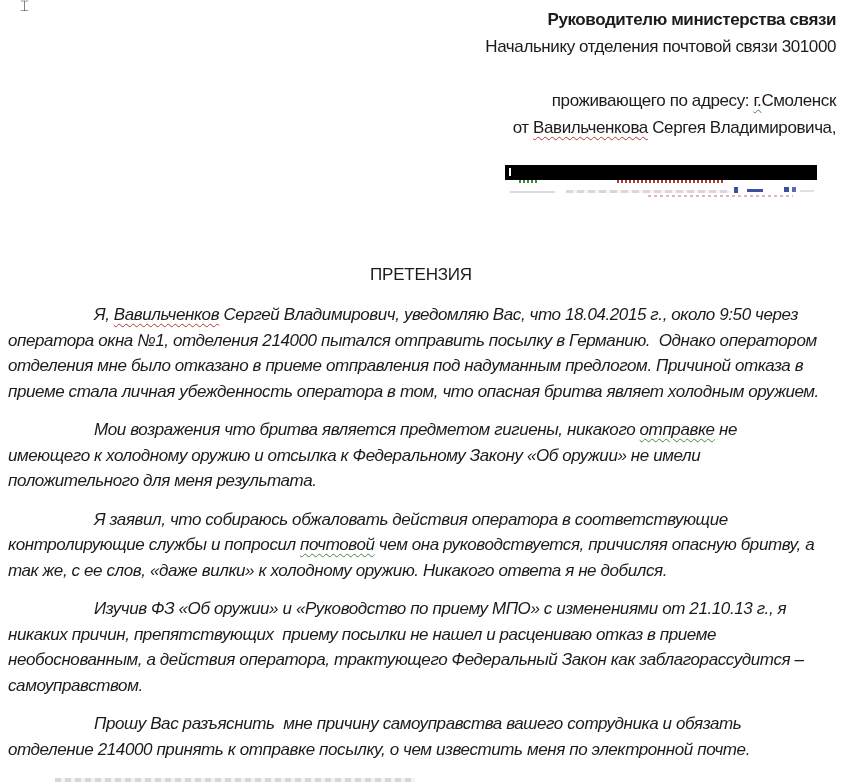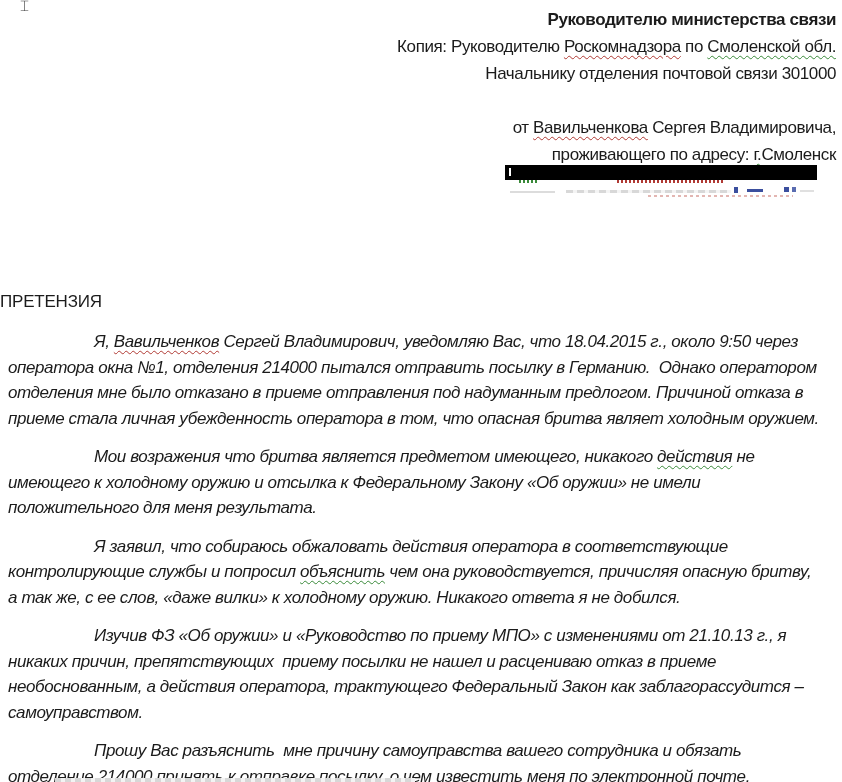--- a/index.html
+++ b/index.html
@@ -49,21 +49,21 @@
   .frag-blue1 { left:734px; top:187px; width:4px; height:6px; background:#3b4f9e; }
   .frag-blue2 { left:747px; top:189px; width:16px; height:3px; background:#3b4f9e; }
   .frag-blue3 { left:784px; top:187px; width:5px; height:5px; background:#3b4f9e; }
   .frag-blue4 { left:792px; top:187px; width:4px; height:5px; background:#5a6cb0; }
   .frag-pink { left:648px; top:195px; width:145px; height:2px;
     background:repeating-linear-gradient(90deg,#e3b6b2 0 3px,transparent 3px 6px); }
   
   .pre-title-space { height:93px; }
   .redaction-space { height:28px; }
   
-  .title { text-align:left; line-height:26px; margin:0 0 14px 0; letter-spacing:-0.2px; }
+  .title { text-align:center; line-height:26px; margin:0 0 14px 0; letter-spacing:-0.2px; }
   
   .bodytext { padding:0 22px 0 8px; }
   .para {
     margin:0 0 13px 0;
     line-height:25.5px;
     text-indent:86px;
     white-space:pre-wrap;
     font-style:italic;
   }
   
@@ -80,25 +80,24 @@
 </style>
 </head>
 <body>
 
 <div class="page">
 
   <span class="ibeam">⌶</span>
 
   <div class="header">
     <div class="hline bold">Руководителю министерства связи</div>
-    <div class="hline"><span>Копия: Руководителю </span><span class="sq-red">Роскомнадзора</span><span> по </span><span class="sq-green">Смоленской обл.</span></div>
     <div class="hline">Начальнику отделения почтовой связи 301000</div>
     <div class="hgap"></div>
+    <div class="hline"><span>проживающего по адресу: </span><span class="sq-green">г.</span><span>Смоленск</span></div>
     <div class="hline"><span>от </span><span class="sq-red">Вавильченкова</span><span> Сергея Владимировича,</span></div>
-    <div class="hline"><span>проживающего по адресу: </span><span class="sq-green">г.</span><span>Смоленск</span></div>
   </div>
 
   <div class="redaction-bar"></div>
   <div class="redaction-tick"></div>
   <div class="frag frag-sq-green"></div>
   <div class="frag frag-sq-red"></div>
   <div class="frag frag-gray1"></div>
   <div class="frag frag-gray2"></div>
   <div class="frag frag-gray3"></div>
   <div class="frag frag-blue1"></div>
@@ -108,23 +107,23 @@
   <div class="frag frag-pink"></div>
 
   <div class="redaction-space"></div>
   <div class="pre-title-space"></div>
 
   <div class="title">ПРЕТЕНЗИЯ</div>
 
   <div class="bodytext">
     <p class="para"><span>Я, </span><span class="sq-red">Вавильченков</span><span> Сергей Владимирович, уведомляю Вас, что 18.04.2015 г., около 9:50 через оператора окна №1, отделения 214000 пытался отправить посылку в Германию.  Однако оператором отделения мне было отказано в приеме отправления под надуманным предлогом. Причиной отказа в приеме стала личная убежденность оператора в том, что опасная бритва являет холодным оружием.</span></p>
 
-    <p class="para"><span>Мои возражения что бритва является предметом имеющего, никакого </span><span class="sq-green">действия</span><span> не имеющего к холодному оружию и отсылка к Федеральному Закону «Об оружии» не имели положительного для меня результата.</span></p>
+    <p class="para"><span>Мои возражения что бритва является предметом гигиены, никакого </span><span class="sq-green">отправке</span><span> не имеющего к холодному оружию и отсылка к Федеральному Закону «Об оружии» не имели положительного для меня результата.</span></p>
 
-    <p class="para"><span>Я заявил, что собираюсь обжаловать действия оператора в соответствующие контролирующие службы и попросил </span><span class="sq-green">объяснить</span><span> чем она руководствуется, причисляя опасную бритву, а так же, с ее слов, «даже вилки» к холодному оружию. Никакого ответа я не добился.</span></p>
+    <p class="para"><span>Я заявил, что собираюсь обжаловать действия оператора в соответствующие контролирующие службы и попросил </span><span class="sq-green">почтовой</span><span> чем она руководствуется, причисляя опасную бритву, а так же, с ее слов, «даже вилки» к холодному оружию. Никакого ответа я не добился.</span></p>
 
     <p class="para">Изучив ФЗ «Об оружии» и «Руководство по приему МПО» с изменениями от 21.10.13 г., я никаких причин, препятствующих  приему посылки не нашел и расцениваю отказ в приеме необоснованным, а действия оператора, трактующего Федеральный Закон как заблагорассудится – самоуправством.</p>
 
     <p class="para">Прошу Вас разъяснить  мне причину самоуправства вашего сотрудника и обязать отделение 214000 принять к отправке посылку, о чем известить меня по электронной почте.</p>
 
   </div>
 
   <div class="clipped-line"></div>
 
 </div>

